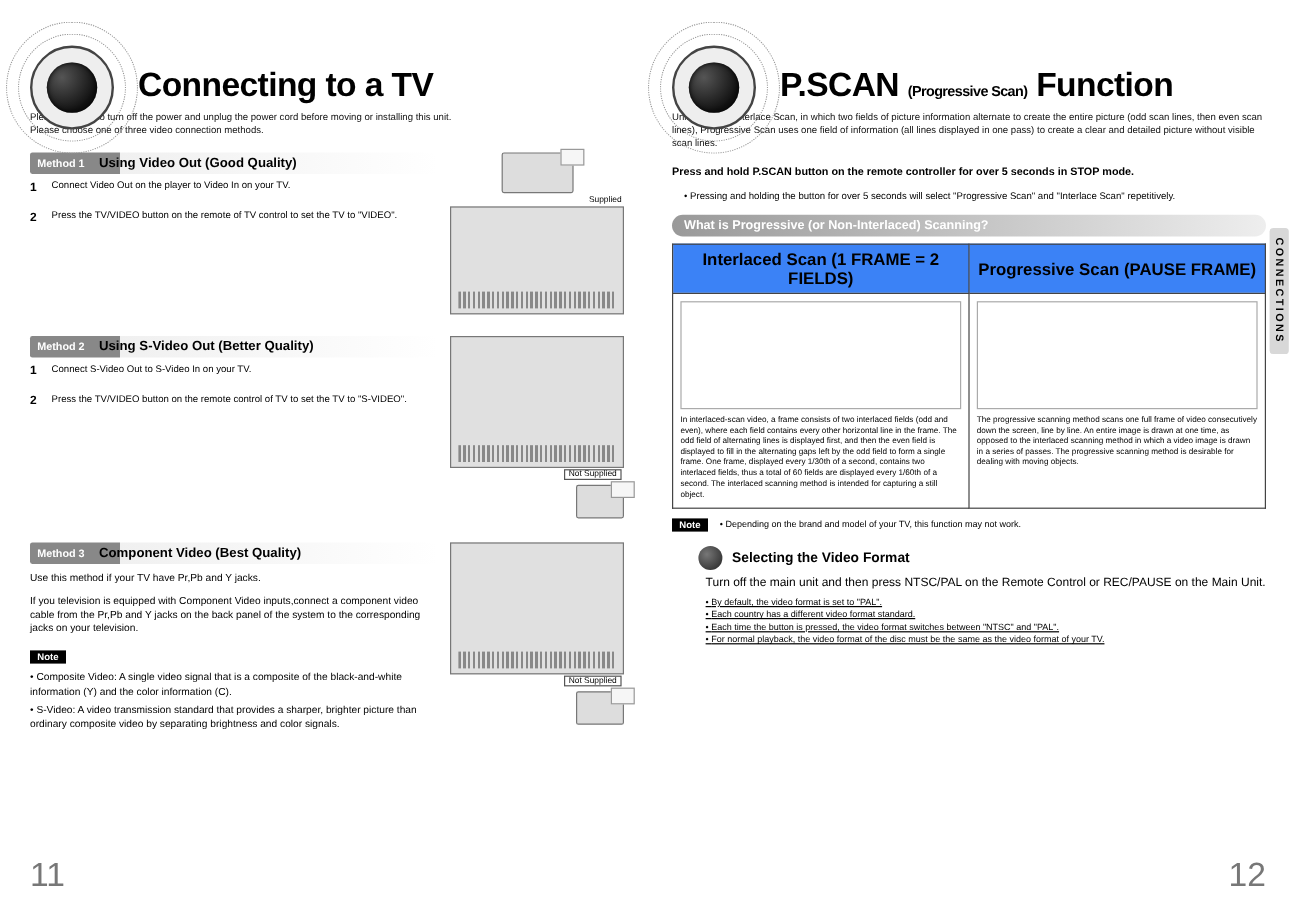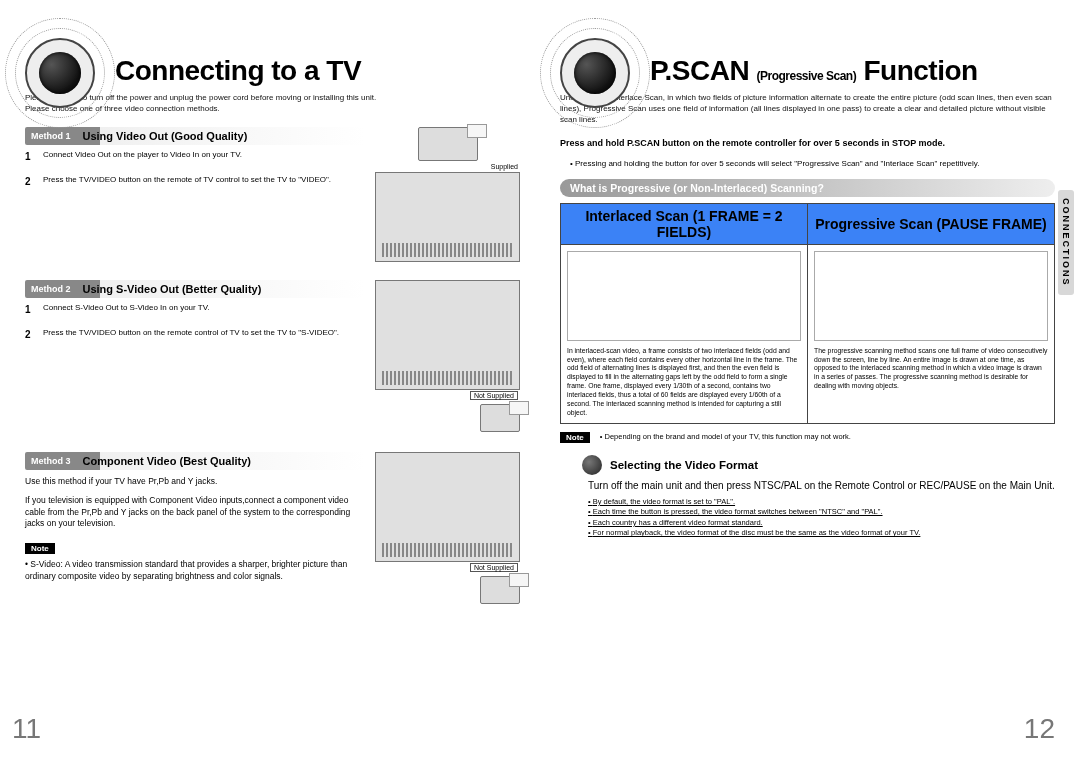--- a/index.html
+++ b/index.html
@@ -37,21 +37,21 @@
   ol.steps { list-style:none; counter-reset: step; margin-top:4px; }
   ol.steps li { font-size:8px; line-height:1.35; margin-bottom:12px; display:flex; gap:6px; }
   ol.steps li .num { font-weight:bold; font-size:10px; width:12px; }
   .subnote { font-size:8.5px; margin:6px 0 8px 0; line-height:1.35; }
 
   .note-label { display:inline-block; background:#000; color:#fff; font-size:8px; font-weight:bold; padding:1px 6px; margin-right:4px; }
   .notes { font-size:8.5px; line-height:1.35; margin-top:4px; }
   .notes.small { font-size:10px; }
 
   .pagenum { position:absolute; bottom:18px; font-size:28px; color:#777; }
-  .page-left .pagenum { left:12px; }
+  .page-left .pagenum { left:25px; }
   .page-right .pagenum { right:25px; }
 
   
   .section-bar { background: linear-gradient(to right, #999, #eee); color:#fff; font-size:10.5px; font-weight:bold; padding:3px 10px; border-radius:10px; margin:10px 0 6px 0; }
   .scan-table { width:100%; border-collapse:collapse; font-size:8px; margin-bottom:8px; }
   .scan-table th { border:1px solid #444; padding:4px; font-size:14px; background:#3b82f6; }
   .scan-table td { border:1px solid #444; padding:6px; vertical-align:top; width:50%; }
   .scan-imgph { height:90px; border:1px solid #aaa; margin-bottom:6px; background:#fff; }
   .scan-desc { font-size:6.8px; line-height:1.3; }
 
@@ -140,20 +140,21 @@
 
   <div class="method-block">
     <div class="method-text">
       <div class="method-bar">
         <span class="tag">Method 3</span>
         <span class="label">Component Video (Best Quality)</span>
       </div>
       <div class="subnote">Use this method if your TV have Pr,Pb and Y jacks.</div>
       <div class="subnote">If you television is equipped with Component Video inputs,connect a component video cable from the Pr,Pb and Y jacks on the back panel of the system to the corresponding jacks on your television.</div>
       <div><span class="note-label">Note</span></div>
+      <div class="notes">• Composite Video: A single video signal that is a composite of the black-and-white information (Y) and the color information (C).</div>
       <div class="notes">• S-Video: A video transmission standard that provides a sharper, brighter picture than ordinary composite video by separating brightness and color signals.</div>
     </div>
     <div class="method-fig">
       <div class="fig-rear" style="height:110px;">
           <div class="grille"></div>
         </div>
       <div>
           <span class="fig-caption boxed">Not Supplied</span>
         </div>
       <div style="clear:both; height:2px;"></div>
@@ -214,19 +215,19 @@
     </ul>
   </div>
 
   <div class="sel-header">
     <div class="dot"></div>
     <div class="t">Selecting the Video Format</div>
   </div>
   <div class="notes small" style="margin-left:28px;">Turn off the main unit and then press NTSC/PAL on the Remote Control or REC/PAUSE on the Main Unit.</div>
   <ul class="ul-bullets" style="margin:4px 0 0 28px;text-decoration:underline;">
     <li>By default, the video format is set to "PAL".</li>
+    <li>Each country has a different video format standard.</li>
     <li>Each time the button is pressed, the video format switches between "NTSC" and "PAL".</li>
-    <li>Each country has a different video format standard.</li>
     <li>For normal playback, the video format of the disc must be the same as the video format of your TV.</li>
   </ul>
 
   <div class="pagenum">12</div>
 </div>
 
 </body></html>

